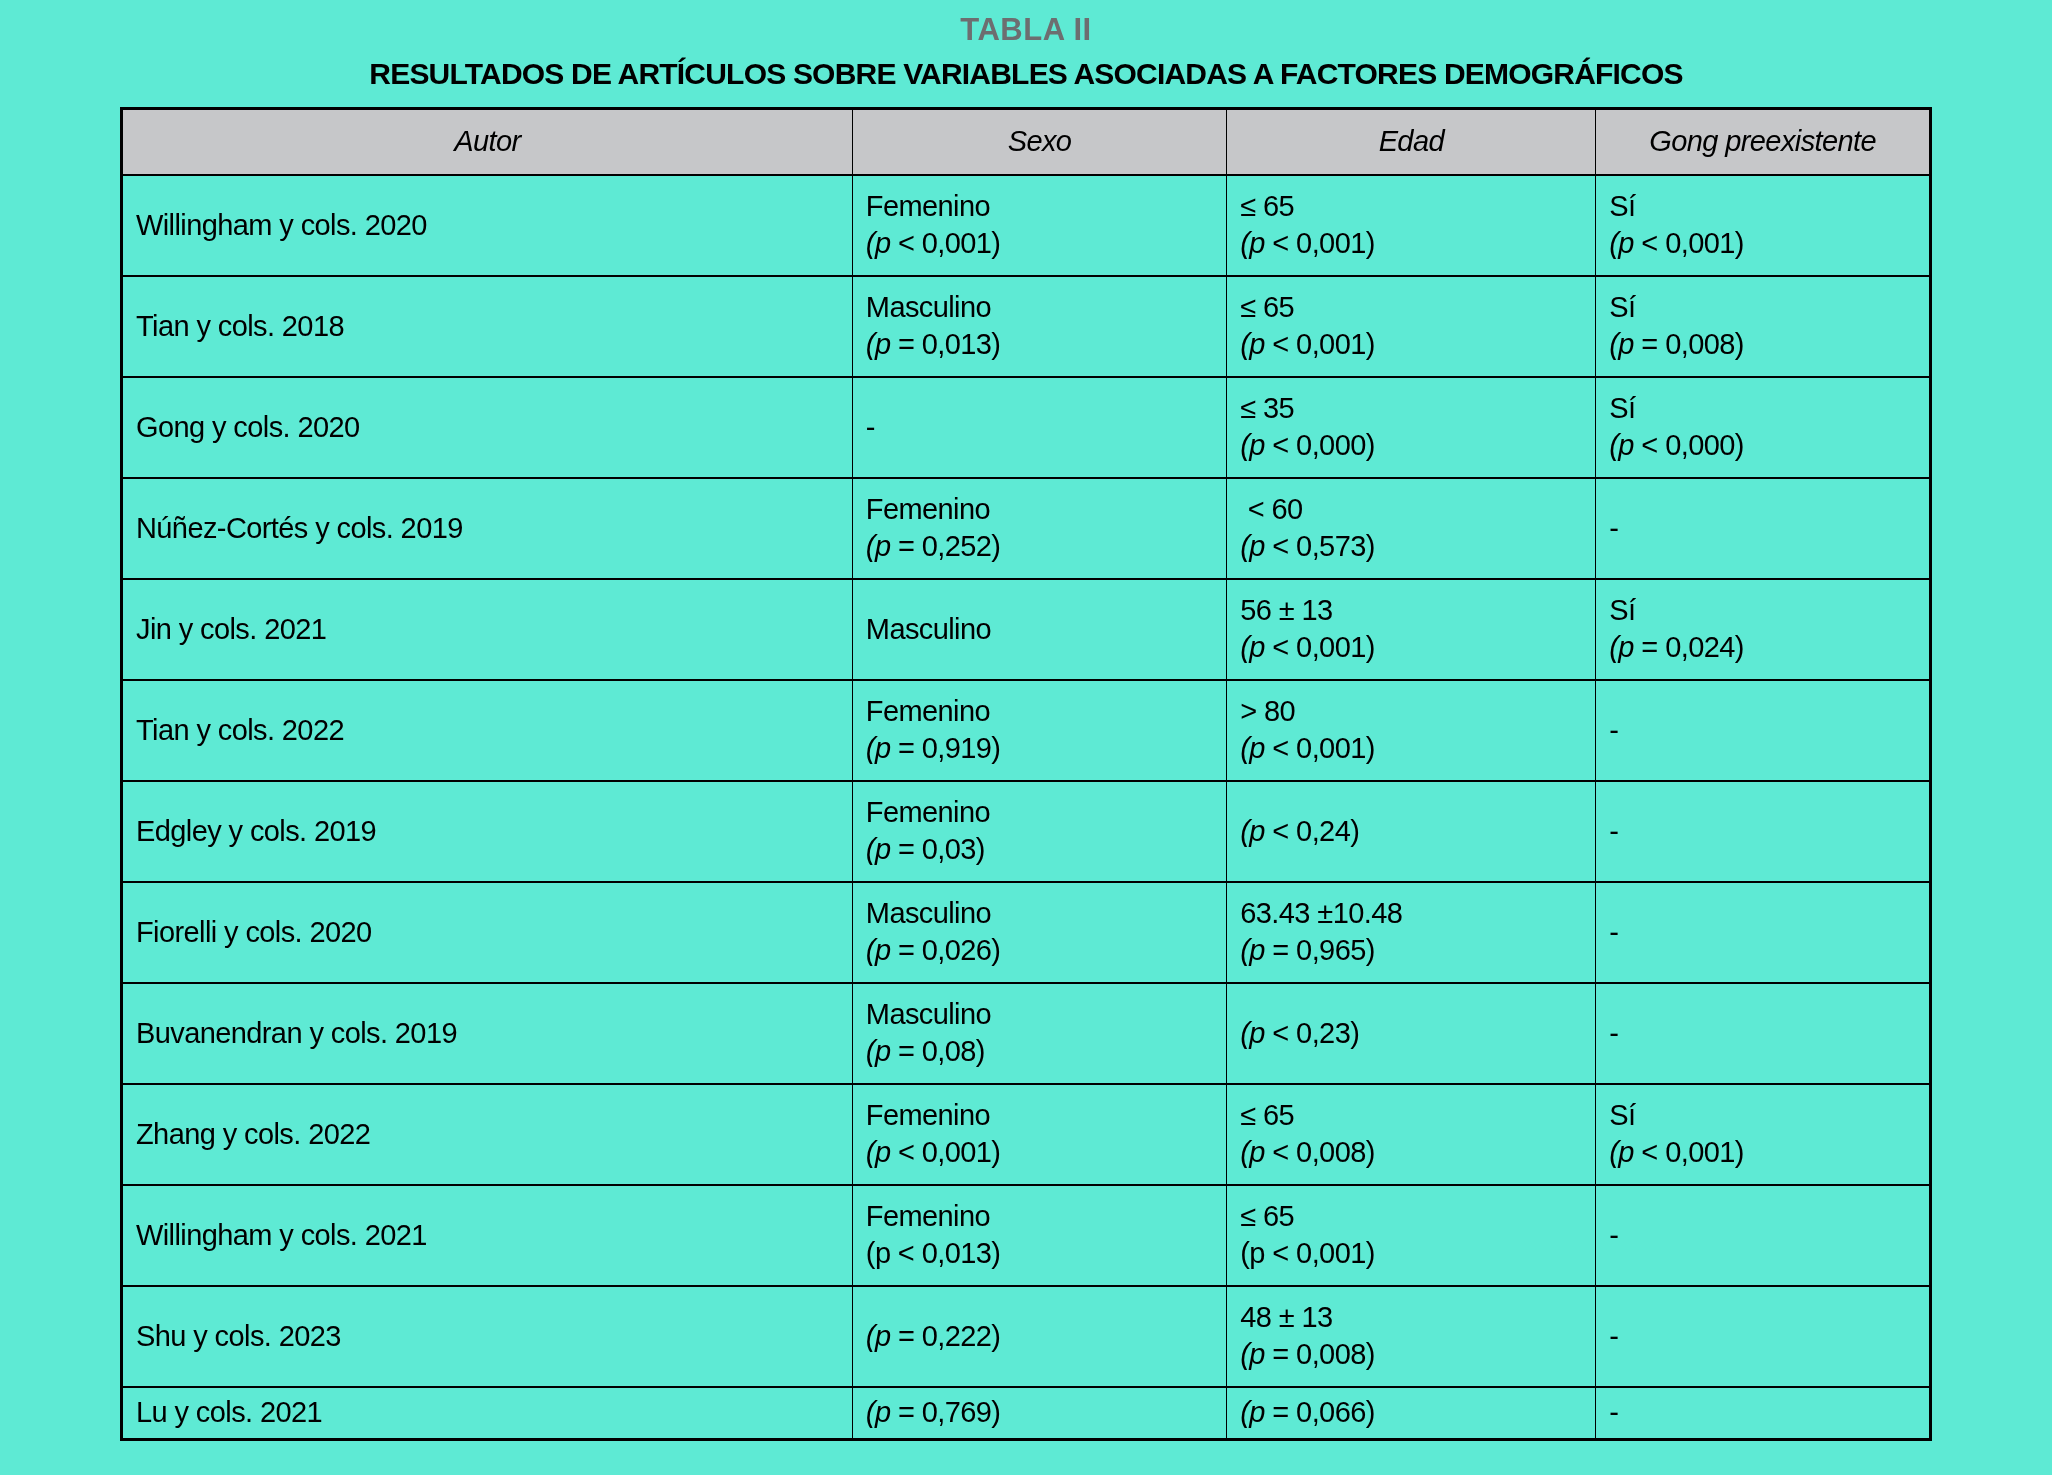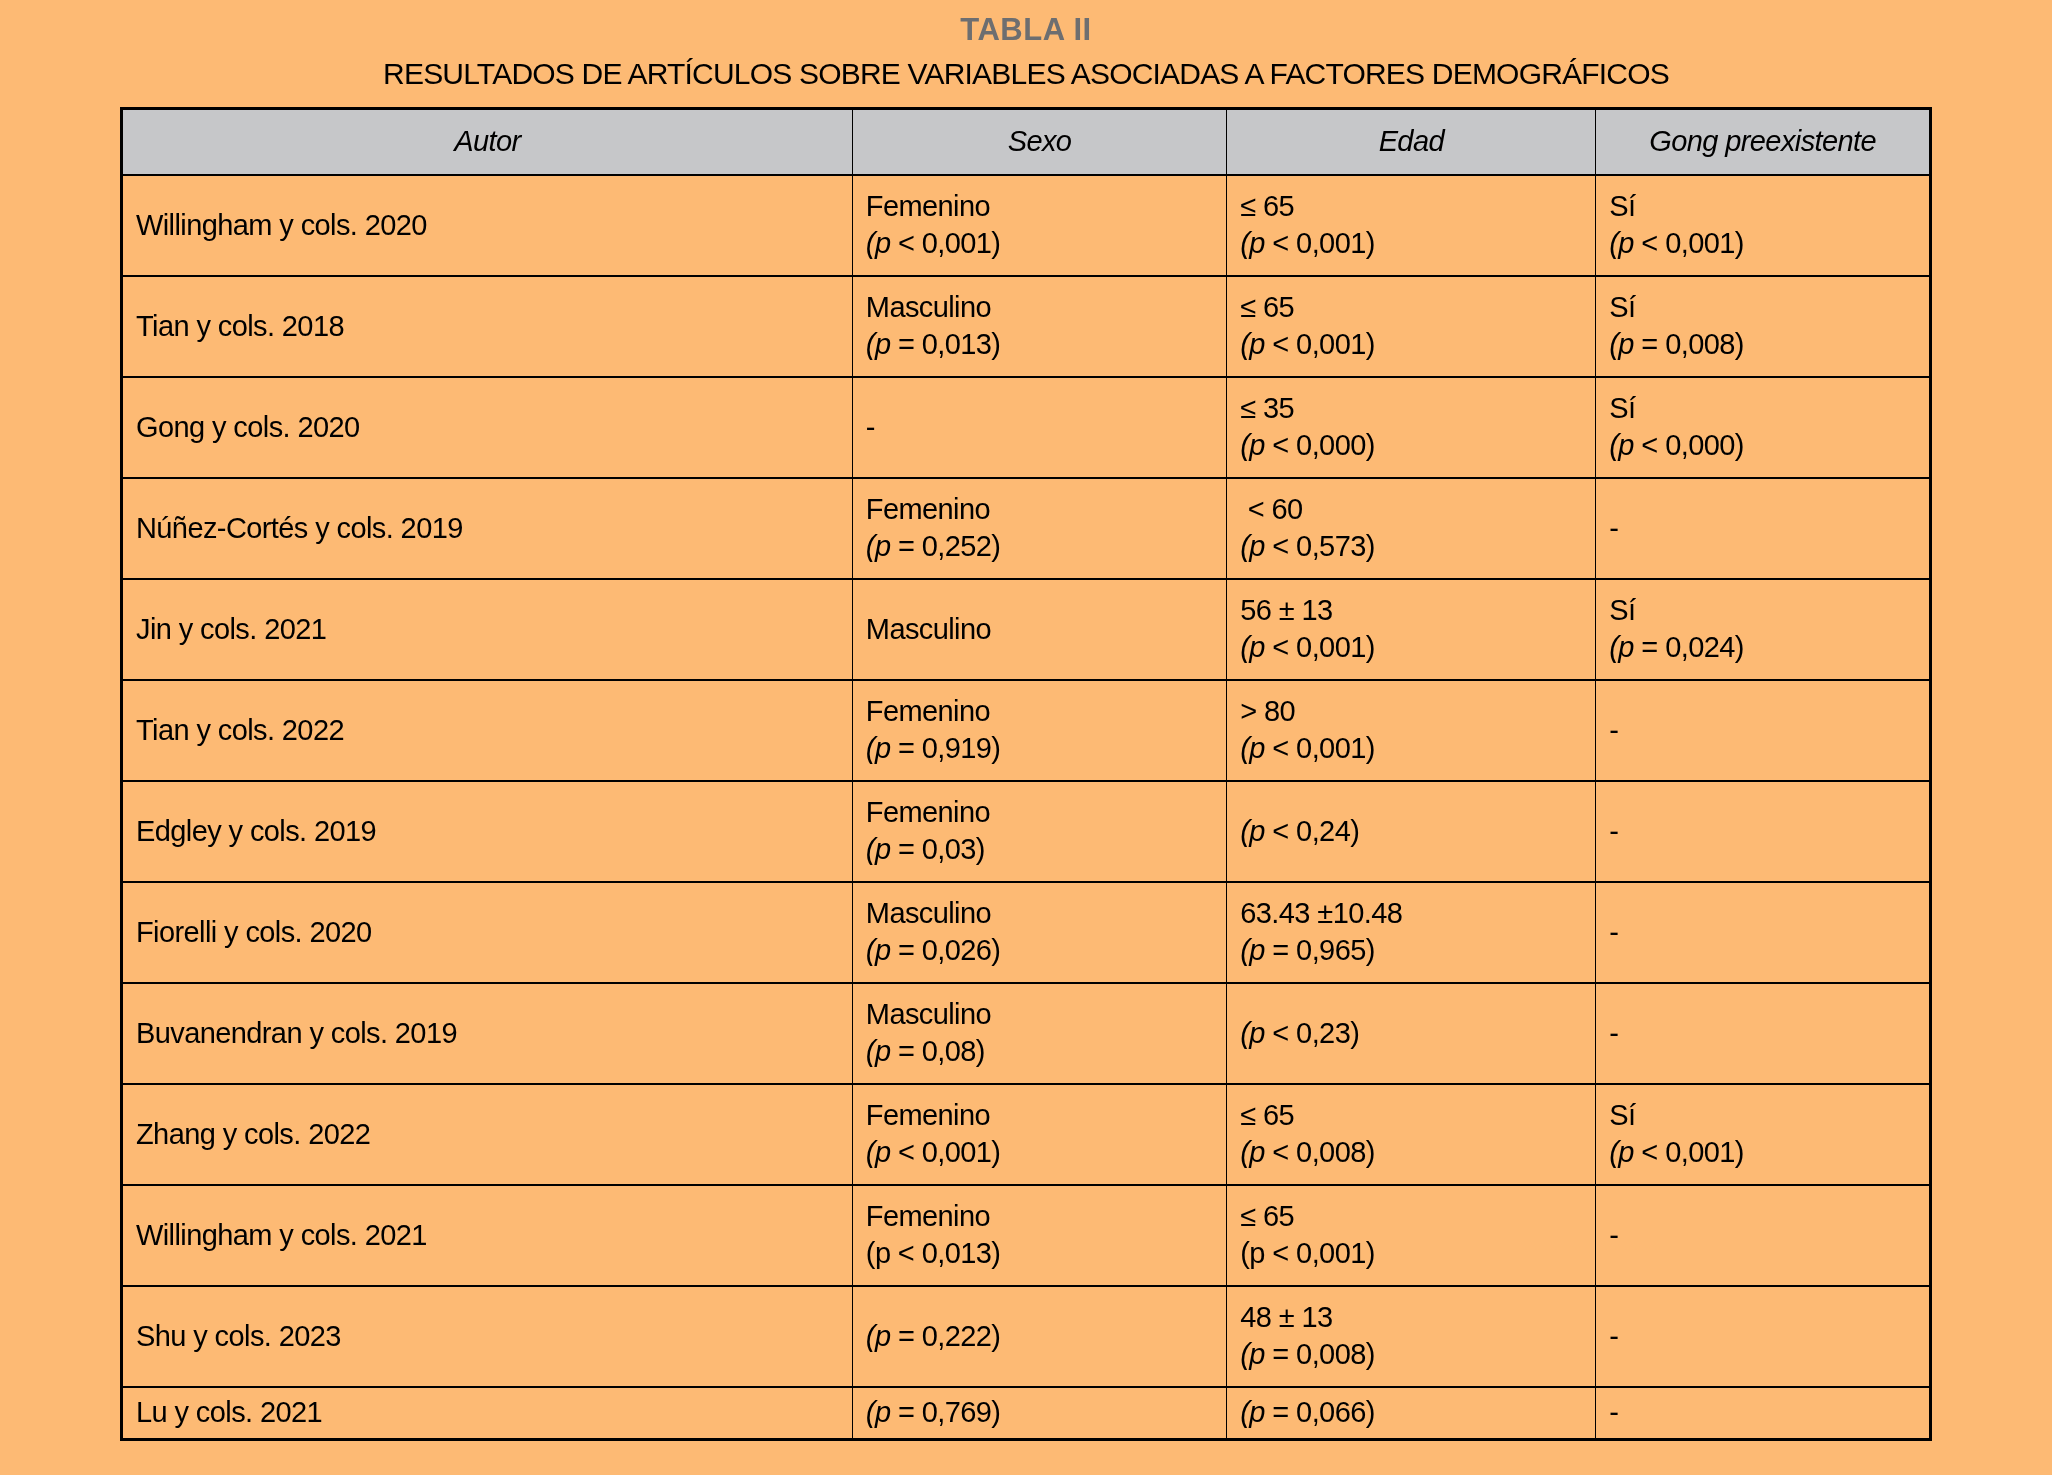--- a/index.html
+++ b/index.html
@@ -3,40 +3,40 @@
 <meta charset="utf-8">
 <style>
   html, body {
     margin: 0;
     padding: 0;
     background: #ffffff;
   }
   .page {
     width: 2052px;
     height: 1475px;
-    background: #fdba74;
+    background: #5eead4;
     font-family: "Liberation Sans", sans-serif;
     color: #000000;
     box-sizing: border-box;
     overflow: hidden;
   }
   .caption {
     text-align: center;
   }
   .caption .title {
     margin-top: 12px;
     font-size: 31px;
     font-weight: bold;
     letter-spacing: 0.5px;
     color: #6d6e70;
   }
   .caption .subtitle {
     margin-top: 9px;
     font-size: 30px;
-    font-weight: normal;
+    font-weight: bold;
     letter-spacing: -0.8px;
     color: #000000;
   }
   table.results {
     border-collapse: collapse;
     table-layout: fixed;
     width: 1812px;
     margin: 16px auto 0 auto;
     border: 3px solid #000000;
     letter-spacing: -0.6px;

